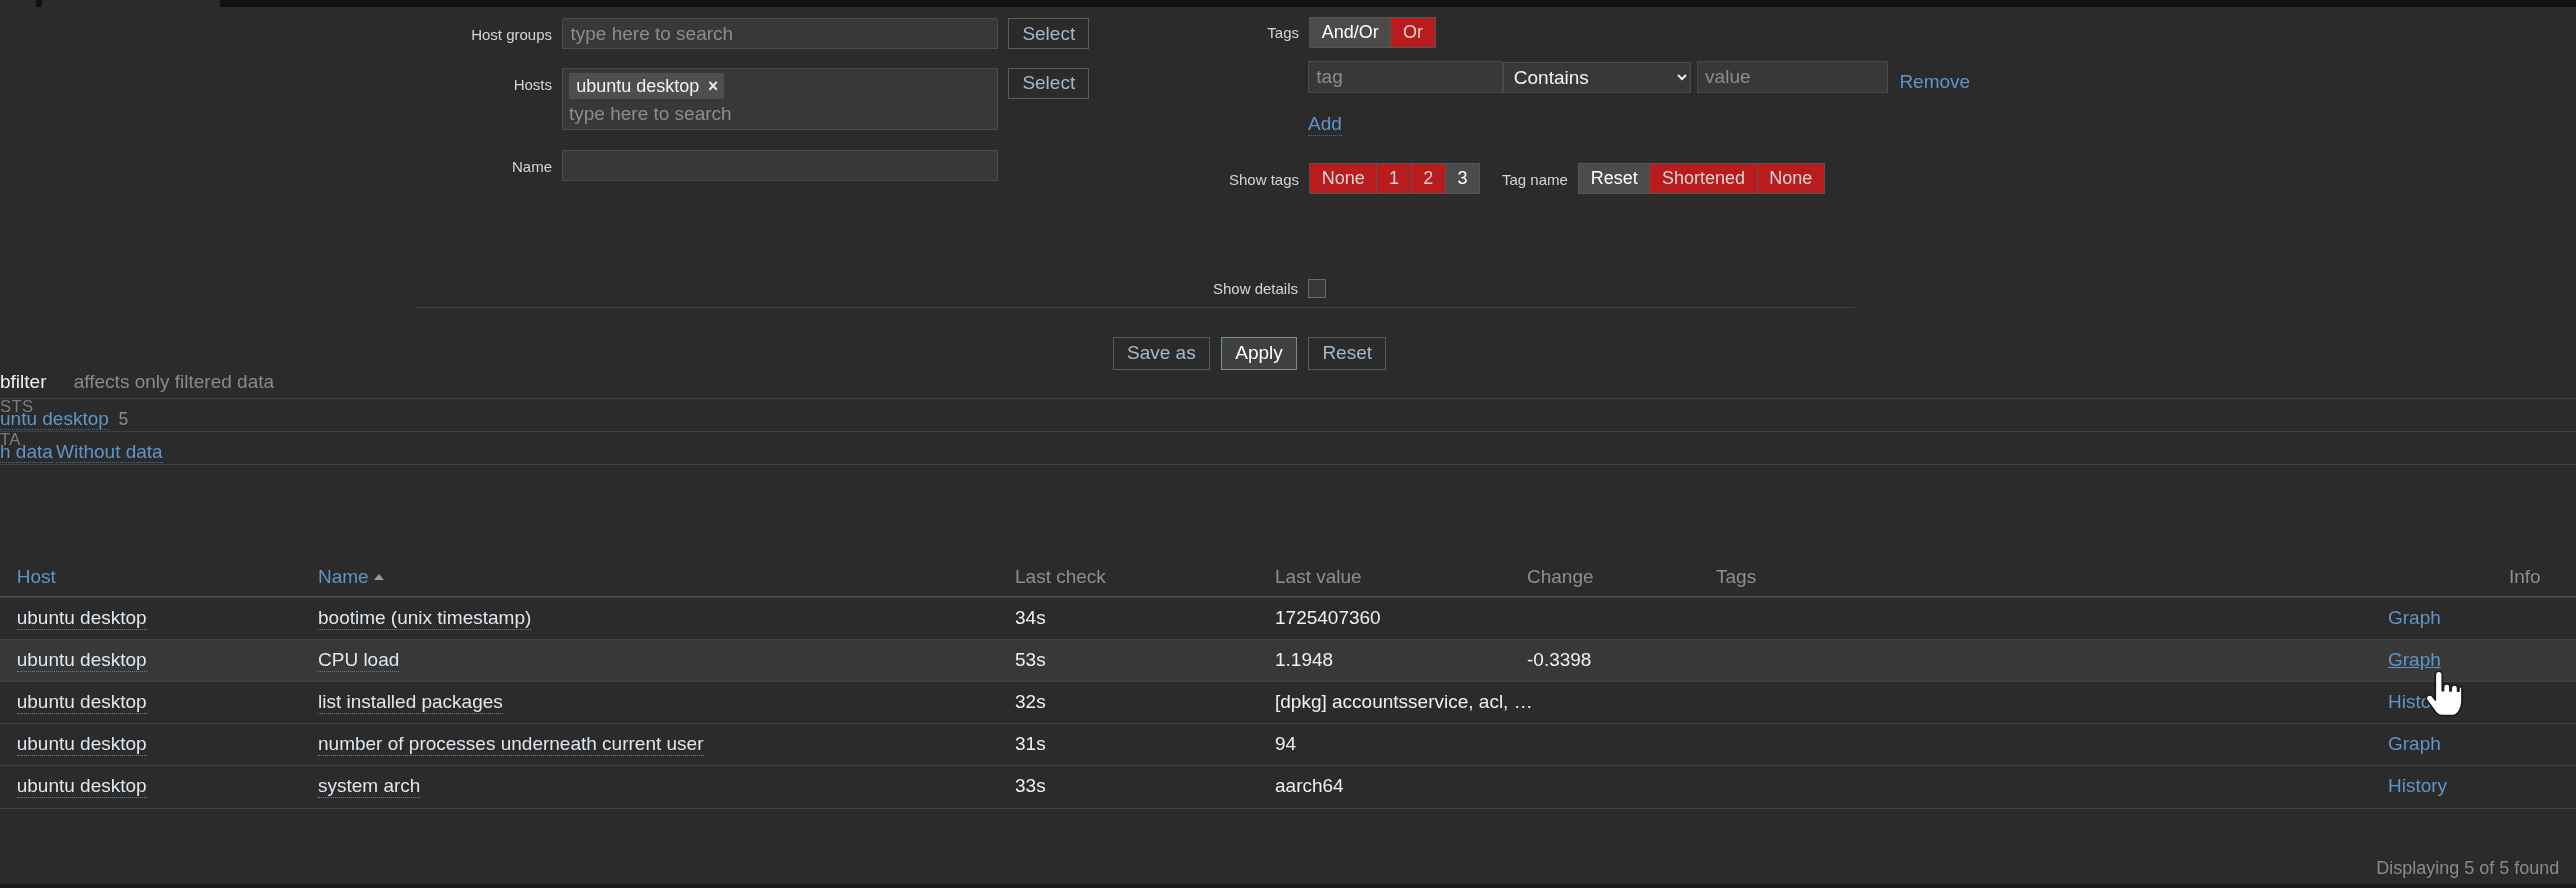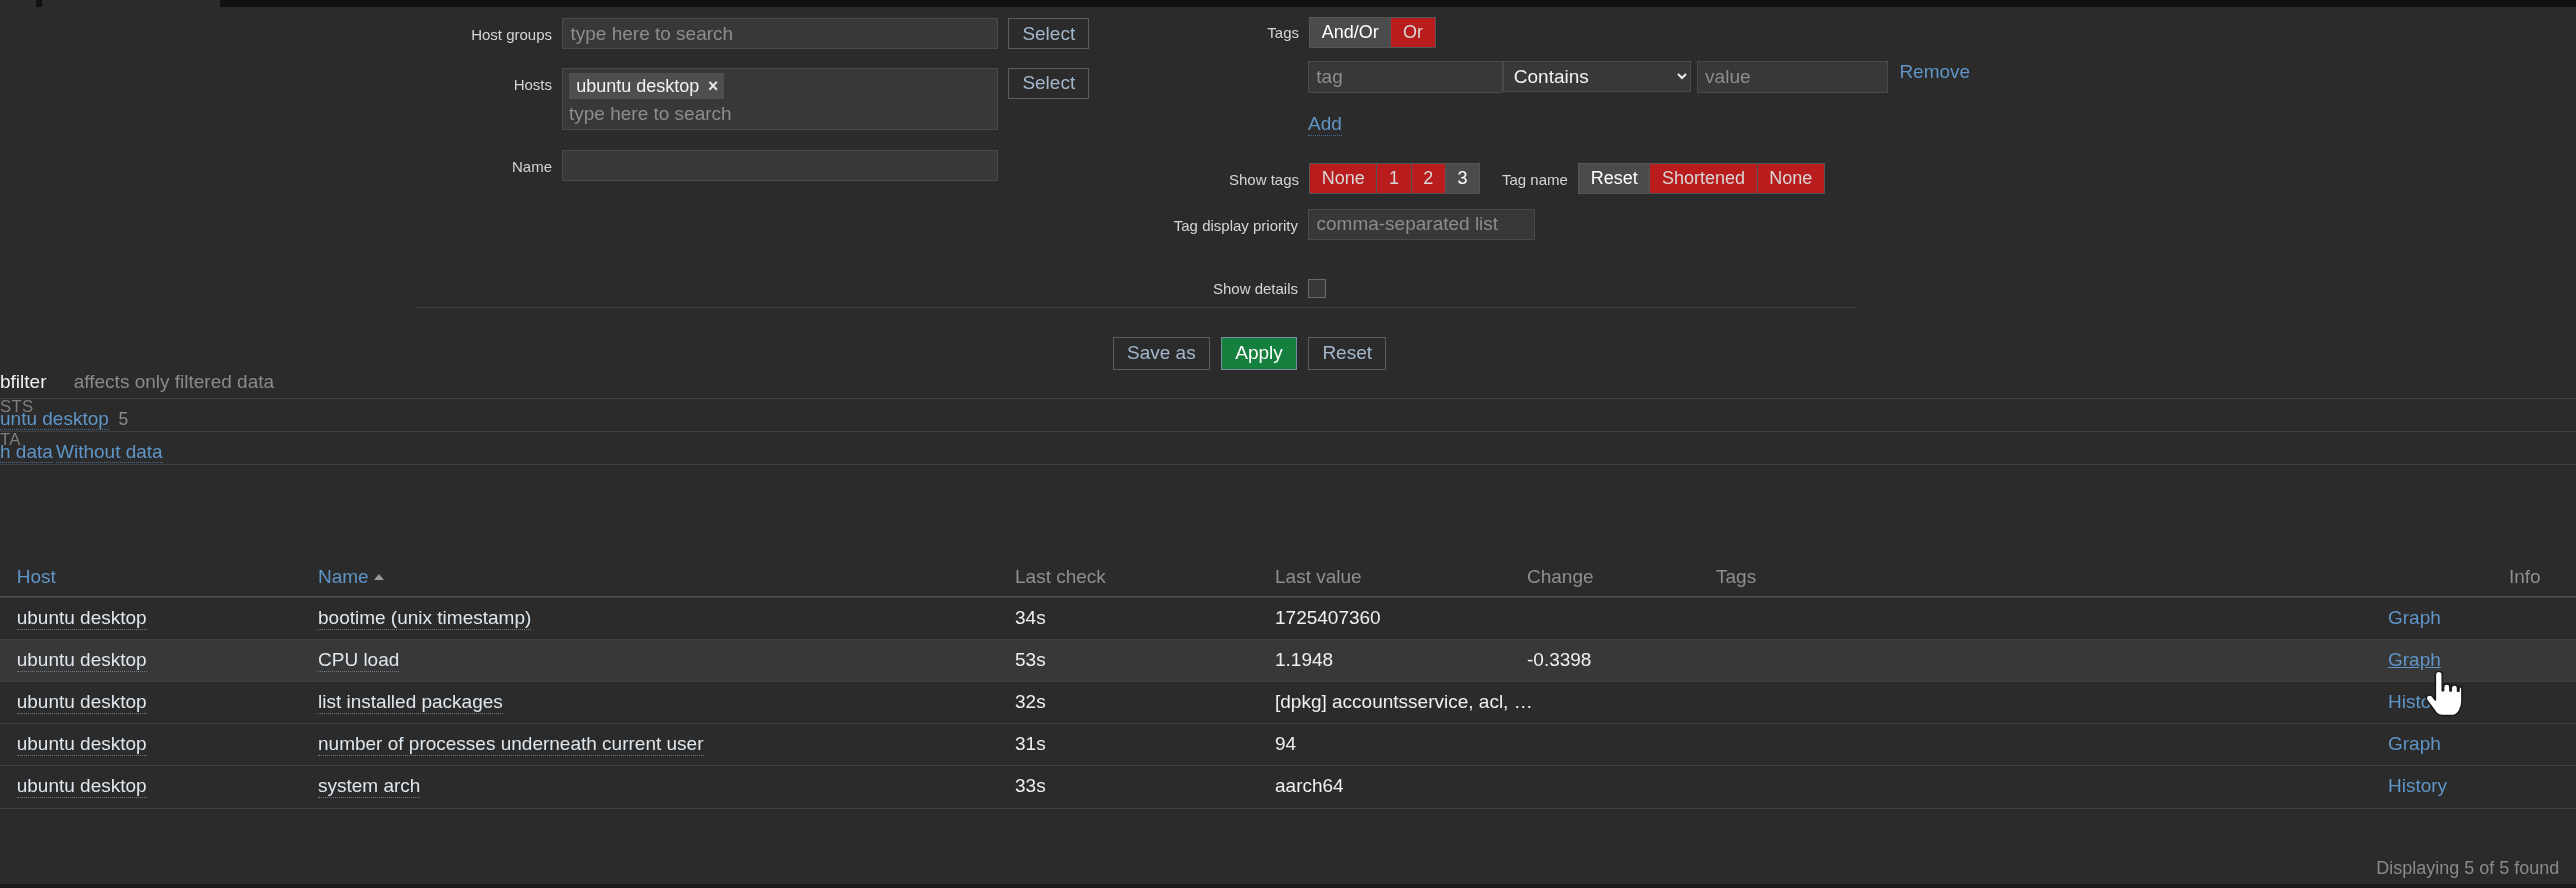--- a/index.html
+++ b/index.html
@@ -189,21 +189,21 @@
     background: #414141;
   }
 
   .btnrow {
     position: absolute;
     display: flex;
     gap: 11.6px;
     margin-top: 12px;
   }
   .btn-main {
-    background: #15803d;
+    background: #404040;
     border: 0.7px solid #768d9e;
     color: #ffffff;
   }
 
   
   .subfilter-head {
     position: absolute;
     font-size: 19px;
     white-space: nowrap;
   }
@@ -335,21 +335,21 @@
     </div>
 
     <div class="frow" style="left:1164px; top:10.2px;">
       <div class="flabel" style="width:135px; margin-right:10.2px; padding-top:2.9px;">Tags</div>
       <div class="seg">
         <span class="on">And/Or</span>
         <span>Or</span>
       </div>
     </div>
 
-    <div class="frow" style="left:1308px; top:54px; align-items:flex-start;">
+    <div class="frow" style="left:1308px; top:54px; align-items:flex-end;">
       <input class="textfield" style="width: 195px; height: 32px;" type="text" placeholder="tag">
       <select class="sel" style="width:188px; margin-left:0;">
         <option>Contains</option>
       </select>
       <input class="textfield" style="width: 191px; height: 32px; margin-left: 5.8px;" type="text" placeholder="value">
       <span class="lnk plain" style="margin-left:11.6px;">Remove</span>
     </div>
 
     <span class="lnk" style="position:absolute; left:1308px; top:106px;">Add</span>
 
@@ -362,24 +362,20 @@
         <span class="on">3</span>
       </div>
       <div class="flabel" style="margin-left:22px; margin-right:10.2px; padding-top:2.9px;">Tag name</div>
       <div class="seg">
         <span class="on">Reset</span>
         <span>Shortened</span>
         <span>None</span>
       </div>
     </div>
 
-    <div class="frow" style="left:1041px; top:202px;">
-      <div class="flabel" style="width:257px; margin-right:10.2px;">Tag display priority</div>
-      <input class="textfield" style="width: 227px; height: 31px;" type="text" placeholder="comma-separated list">
-    </div>
 
     <div class="frow" style="left:1041px; top:269px; align-items:center;">
       <div class="flabel" style="width:257px; margin-right:10.2px; padding-top:0;">Show details</div>
       <span class="cbox"></span>
     </div>
 
     <div class="hr" style="left:415px; top:300px; width:1440px;"></div>
 
     <div class="btnrow" style="left:1113px; top:318px;">
       <button class="btn" style="height:33px;">Save as</button>

